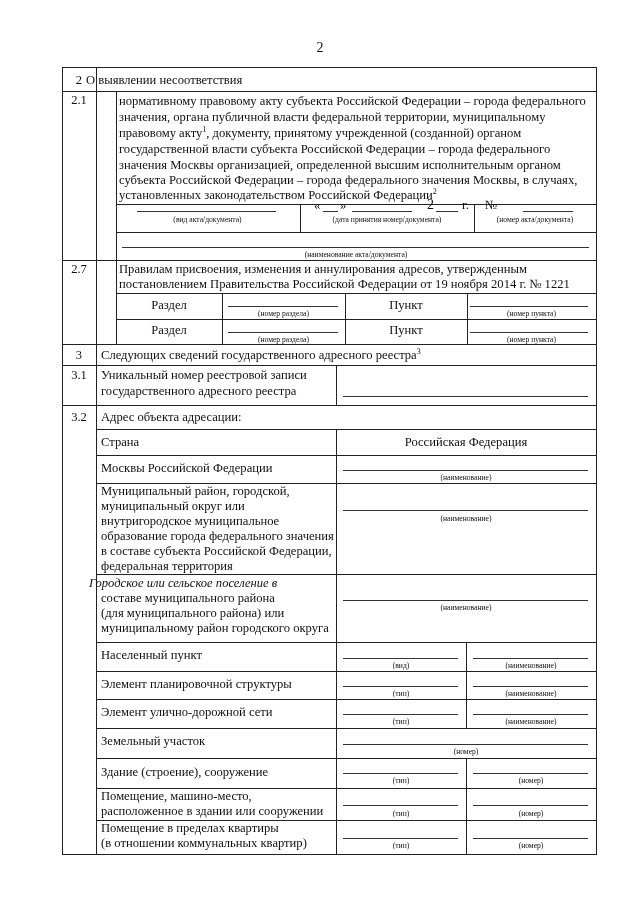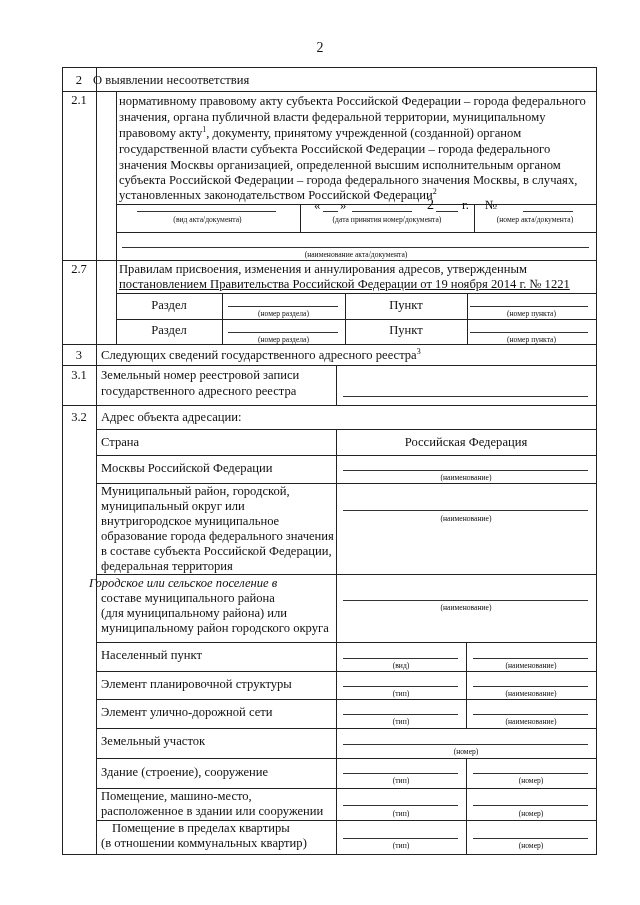--- a/index.html
+++ b/index.html
@@ -28,21 +28,21 @@
 <div>
 
   <div class="ln-h" style="left:62px; width:535px; top:67px;"></div>
   <div class="ln-v" style="left:62px; top:67px; height:787px;"></div>
   <div class="ln-v" style="left:596px; top:67px; height:787px;"></div>
   <div class="ln-h" style="left:62px; width:535px; top:854px;"></div>
 
   <div class="ln-v" style="left:96px; top:67px; height:787px;"></div>
 
   <div class="num" style="left:60px; top:73px;">2</div>
-  <div class="txt" style="left:93px; top:73px;">О выявлении несоответствия</div>
+  <div class="txt" style="left:86px; top:73px;">О выявлении несоответствия</div>
   <div class="ln-h" style="left:62px; width:535px; top:91px;"></div>
 
   <div class="num" style="left:60px; top:93px;">2.1</div>
   <div class="ln-v" style="left:116px; top:91px; height:169px;"></div>
   <div>
     <div class="txt" style="left:119px; top:94px;">нормативному правовому акту субъекта Российской Федерации – города федерального</div>
     <div class="txt" style="left:119px; top:110px;">значения, органа публичной власти федеральной территории, муниципальному</div>
     <div class="txt" style="left:119px; top:126px;"><span>правовому акту</span><sup>1</sup><span>, документу, принятому учрежденной (созданной) органом</span></div>
     <div class="txt" style="left:119px; top:142px;">государственной власти субъекта Российской Федерации – города федерального</div>
     <div class="txt" style="left:119px; top:158px;">значения Москвы организацией, определенной высшим исполнительным органом</div>
@@ -70,21 +70,21 @@
   <div class="cap" style="left:474px; width:122px; top:215px;">(номер акта/документа)</div>
 
   <div class="ln-h" style="left:116px; width:481px; top:232px;"></div>
   <div class="uline" style="left:122px; width:467px; top:247px;"></div>
   <div class="cap" style="left:116px; width:480px; top:250px;">(наименование акта/документа)</div>
   <div class="ln-h" style="left:62px; width:535px; top:260px;"></div>
 
   <div class="num" style="left:60px; top:262px;">2.7</div>
   <div class="ln-v" style="left:116px; top:260px; height:84px;"></div>
   <div class="txt" style="left:119px; top:262px;">Правилам присвоения, изменения и аннулирования адресов, утвержденным</div>
-  <div class="txt" style="left:119px; top:277px;text-decoration:underline;">постановлением Правительства Российской Федерации от 19 ноября 2014 г. № 1221</div>
+  <div class="txt" style="left:119px; top:277px;">постановлением Правительства Российской Федерации от 19 ноября 2014 г. № 1221</div>
   <div class="ln-h" style="left:116px; width:481px; top:293px;"></div>
   <div class="ln-v" style="left:222px; top:293px; height:51px;"></div>
   <div class="ln-v" style="left:345px; top:293px; height:51px;"></div>
   <div class="ln-v" style="left:467px; top:293px; height:51px;"></div>
 
   <div>
     <div class="txt" style="left:116px; width:106px; text-align:center; top:298px;">Раздел</div>
     <div class="uline" style="left:228px; width:110px; top:306px;"></div>
     <div class="cap" style="left:222px; width:123px; top:309px;">(номер раздела)</div>
     <div class="txt" style="left:345px; width:122px; text-align:center; top:298px;">Пункт</div>
@@ -100,21 +100,21 @@
     <div class="uline" style="left:470px; width:118px; top:332px;"></div>
     <div class="cap" style="left:467px; width:129px; top:335px;">(номер пункта)</div>
   </div>
   <div class="ln-h" style="left:62px; width:535px; top:344px;"></div>
 
   <div class="num" style="left:60px; top:348px;">3</div>
   <div class="txt" style="left:101px; top:348px;text-align:right;"><span>Следующих сведений государственного адресного реестра</span><sup>3</sup></div>
   <div class="ln-h" style="left:62px; width:535px; top:365px;"></div>
 
   <div class="num" style="left:60px; top:368px;">3.1</div>
-  <div class="txt" style="left:101px; top:368px;">Земельный номер реестровой записи</div>
+  <div class="txt" style="left:101px; top:368px;">Уникальный номер реестровой записи</div>
   <div class="txt" style="left:101px; top:384px;">государственного адресного реестра</div>
   <div class="ln-v" style="left:336px; top:365px; height:40px;"></div>
   <div class="uline" style="left:343px; width:245px; top:396px;"></div>
   <div class="ln-h" style="left:62px; width:535px; top:405px;"></div>
 
   <div class="num" style="left:60px; top:410px;">3.2</div>
   <div class="txt" style="left:101px; top:410px;">Адрес объекта адресации:</div>
   <div class="ln-h" style="left:96px; width:501px; top:429px;"></div>
 
   <div class="ln-v" style="left:336px; top:429px; height:425px;"></div>
@@ -136,21 +136,21 @@
     <div class="txt" style="left:101px; top:544px;">в составе субъекта Российской Федерации,</div>
     <div class="txt" style="left:101px; top:559px;">федеральная территория</div>
   </div>
   <div class="uline" style="left:343px; width:245px; top:510px;"></div>
   <div class="cap" style="left:336px; width:260px; top:514px;">(наименование)</div>
   <div class="ln-h" style="left:96px; width:501px; top:574px;"></div>
 
   <div>
     <div class="txt" style="left:89px; top:576px;font-style:italic;">Городское или сельское поселение в</div>
     <div class="txt" style="left:101px; top:591px;text-align:right;">составе муниципального района</div>
-    <div class="txt" style="left:101px; top:606px;">(для муниципальному района) или</div>
+    <div class="txt" style="left:101px; top:606px;">(для муниципального района) или</div>
     <div class="txt" style="left:101px; top:621px;">муниципальному район городского округа</div>
   </div>
   <div class="uline" style="left:343px; width:245px; top:600px;"></div>
   <div class="cap" style="left:336px; width:260px; top:603px;">(наименование)</div>
   <div class="ln-h" style="left:96px; width:501px; top:642px;"></div>
 
   <div class="ln-v" style="left:466px; top:642px; height:86px;"></div>
   <div class="ln-v" style="left:466px; top:758px; height:96px;"></div>
 
   <div class="txt" style="left:101px; top:648px;">Населенный пункт</div>
@@ -190,20 +190,20 @@
     <div class="txt" style="left:101px; top:789px;">Помещение, машино-место,</div>
     <div class="txt" style="left:101px; top:804px;">расположенное в здании или сооружении</div>
   </div>
   <div class="uline" style="left:343px; width:115px; top:805px;"></div>
   <div class="cap" style="left:336px; width:130px; top:809px;">(тип)</div>
   <div class="uline" style="left:473px; width:115px; top:805px;"></div>
   <div class="cap" style="left:466px; width:130px; top:809px;">(номер)</div>
   <div class="ln-h" style="left:96px; width:501px; top:820px;"></div>
 
   <div>
-    <div class="txt" style="left:101px; top:821px;margin-left:11px;">Помещение в пределах квартиры</div>
+    <div class="txt" style="left:101px; top:821px;">Помещение в пределах квартиры</div>
     <div class="txt" style="left:101px; top:836px;">(в отношении коммунальных квартир)</div>
   </div>
   <div class="uline" style="left:343px; width:115px; top:838px;"></div>
   <div class="cap" style="left:336px; width:130px; top:841px;">(тип)</div>
   <div class="uline" style="left:473px; width:115px; top:838px;"></div>
   <div class="cap" style="left:466px; width:130px; top:841px;">(номер)</div>
 </div>
 
 </body></html>

